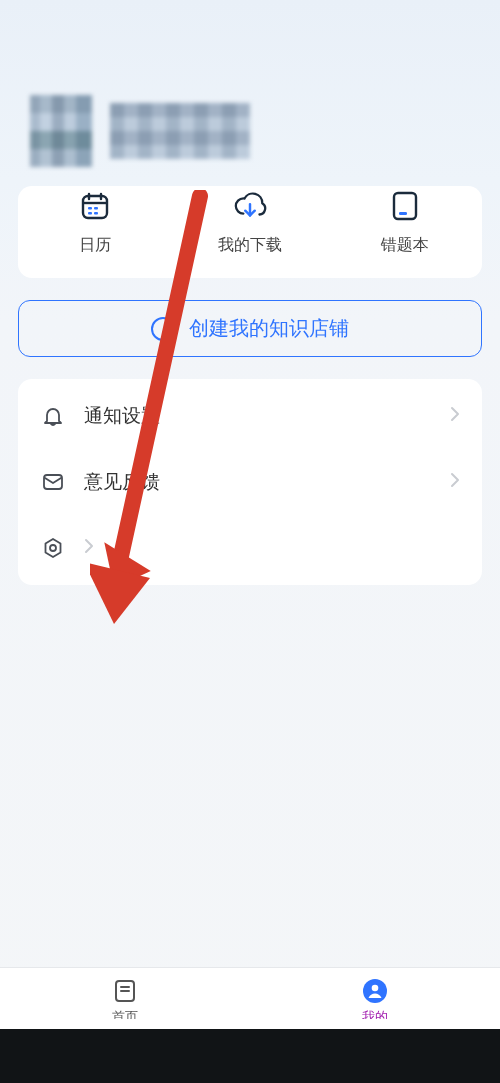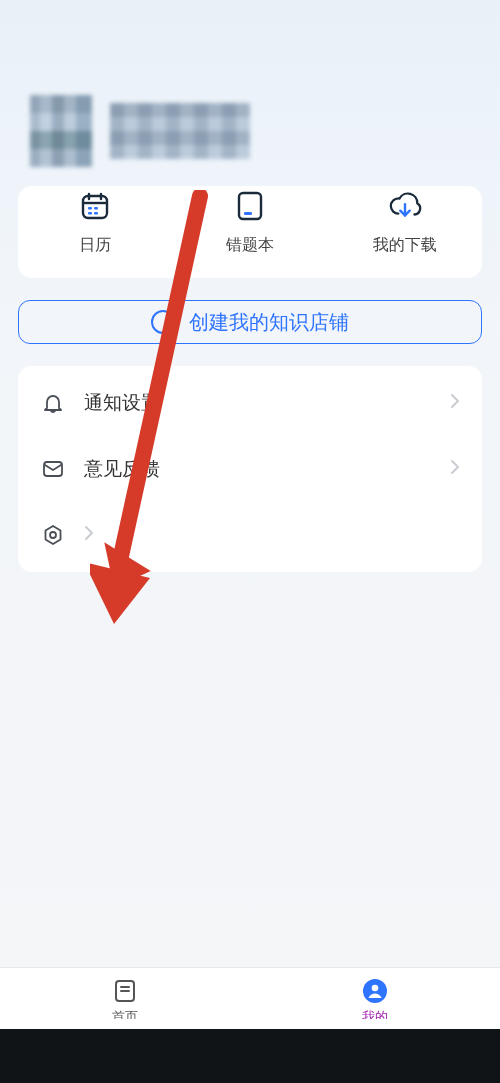--- a/index.html
+++ b/index.html
@@ -76,21 +76,21 @@
       display: flex; align-items: center; justify-content: center;
     }
     .quick-label {
       font-size: 16px;
       color: #444;
     }
 
     
     .store-btn {
       margin: 22px 18px 0;
-      height: 44px;
+      height: 57px;
       border: 1.5px solid #2f74ff;
       border-radius: 12px;
       display: flex;
       align-items: center;
       justify-content: center;
       gap: 14px;
       color: #2f74ff;
       font-size: 20px;
       background: transparent;
     }
@@ -189,37 +189,37 @@
         <rect x="15" y="17" width="4" height="2.6" rx="1" fill="#2f74ff"></rect>
         <rect x="9" y="22" width="4" height="2.6" rx="1" fill="#2f74ff"></rect>
         <rect x="15" y="22" width="4" height="2.6" rx="1" fill="#2f74ff"></rect>
       </svg>
     </span>
     <span class="quick-label">日历</span>
   </div>
 
   <div class="quick-item">
     <span class="quick-icon">
-      <svg width="30" height="32" viewBox="0 0 30 32" fill="none">
-        <rect x="4" y="3" width="22" height="26" rx="4" stroke="#1b2b3c" stroke-width="2.4"></rect>
-        <rect x="9" y="22" width="8" height="3" rx="1.3" fill="#2f74ff"></rect>
-      </svg>
-    </span>
-    <span class="quick-label">错题本</span>
-  </div>
-
-  <div class="quick-item">
-    <span class="quick-icon">
       <svg width="36" height="32" viewBox="0 0 36 32" fill="none">
         <path d="M11 24a8 8 0 0 1 0-16c.4 0 .8 0 1.2.1A10 10 0 0 1 31 13a6.5 6.5 0 0 1-3 12" stroke="#1b2b3c" stroke-width="2.4" fill="none" stroke-linecap="round"></path>
         <path d="M18 14v12" stroke="#2f74ff" stroke-width="2.6" stroke-linecap="round"></path>
         <path d="M13 21l5 5 5-5" stroke="#2f74ff" stroke-width="2.6" stroke-linecap="round" stroke-linejoin="round" fill="none"></path>
       </svg>
     </span>
     <span class="quick-label">我的下载</span>
+  </div>
+
+  <div class="quick-item">
+    <span class="quick-icon">
+      <svg width="30" height="32" viewBox="0 0 30 32" fill="none">
+        <rect x="4" y="3" width="22" height="26" rx="4" stroke="#1b2b3c" stroke-width="2.4"></rect>
+        <rect x="9" y="22" width="8" height="3" rx="1.3" fill="#2f74ff"></rect>
+      </svg>
+    </span>
+    <span class="quick-label">错题本</span>
   </div>
 </div>
 
 <div class="store-btn">
   <span class="ring-icon"></span>
   <span>创建我的知识店铺</span>
 </div>
 
 <div class="card list-card">
 

